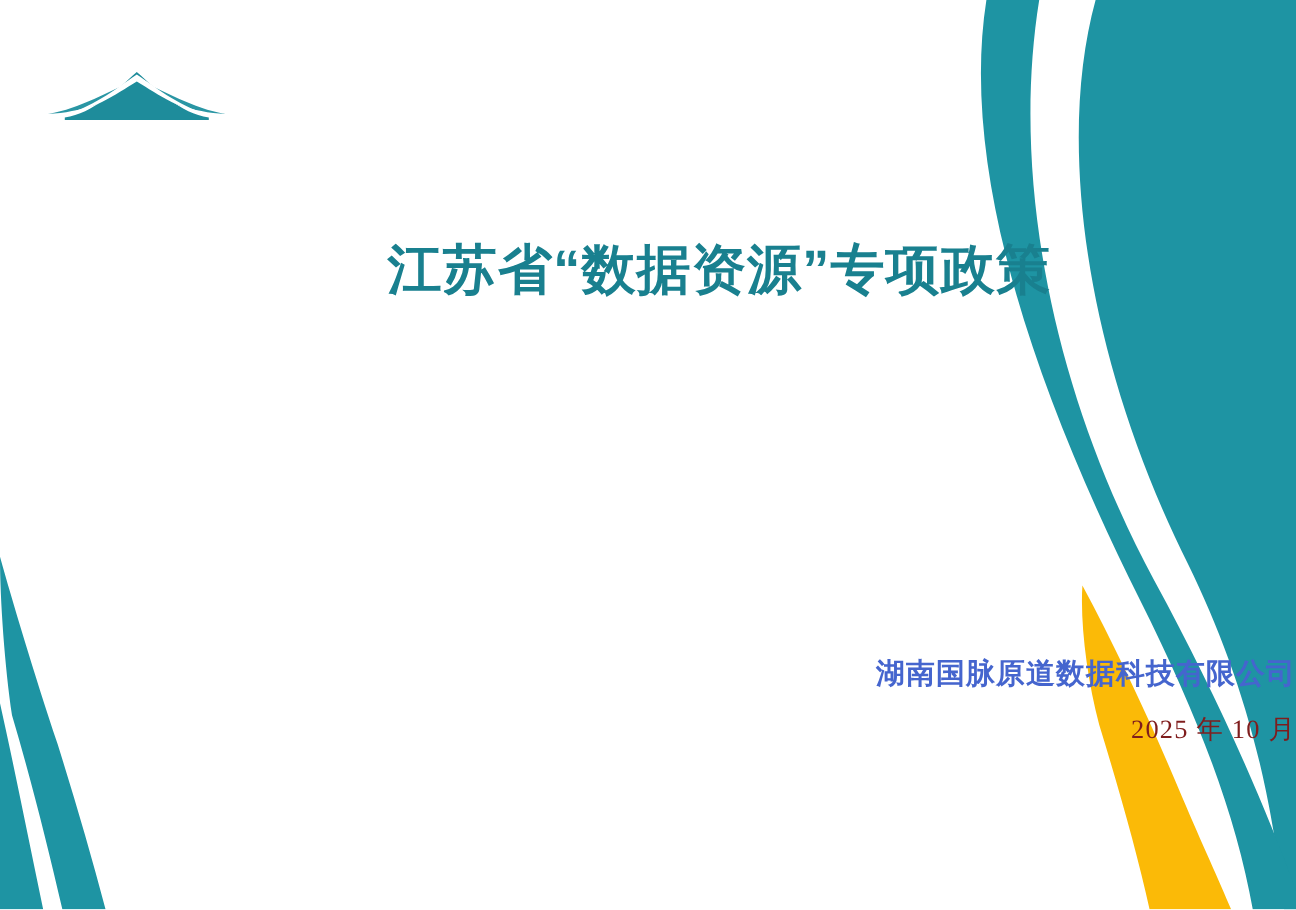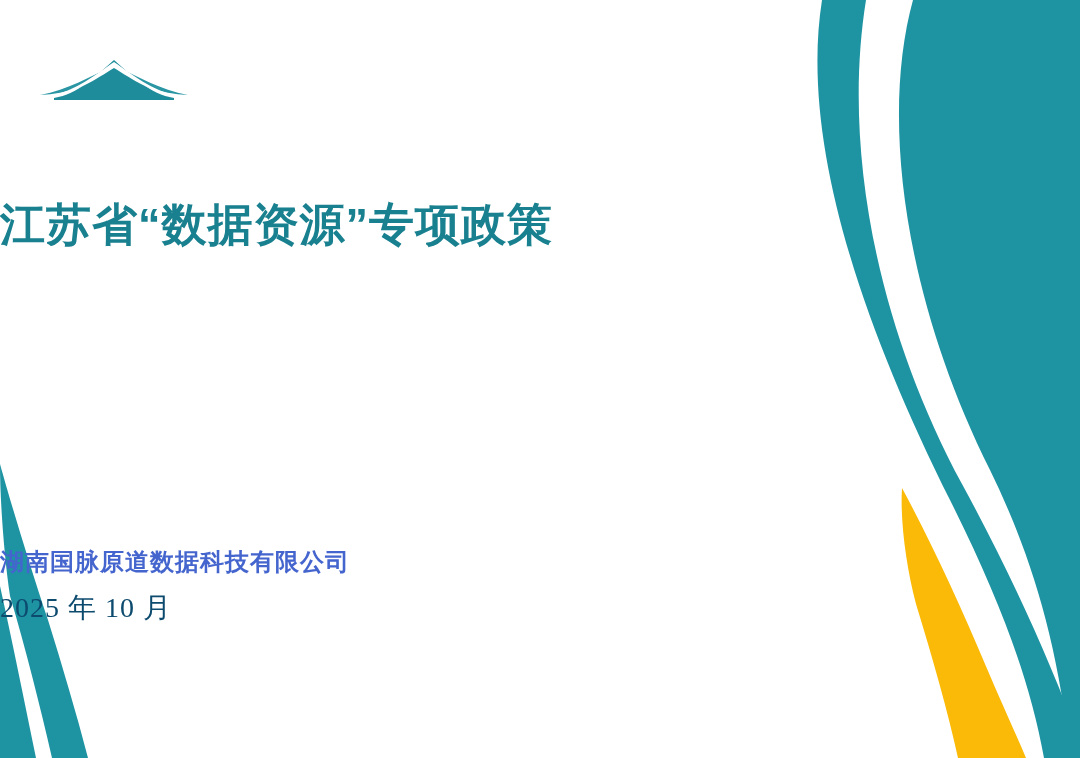--- a/index.html
+++ b/index.html
@@ -33,57 +33,57 @@
     top: 50px;
     width: 152px;
     height: 52px;
   }
   
   #title-block {
     position: absolute;
     left: 0;
     top: 196px;
     width: 876px;
-    text-align: left;
+    text-align: right;
   }
   .title-line {
     font-family: "Liberation Sans", "DejaVu Sans", sans-serif;
     font-weight: bold;
     font-size: 45px;
     line-height: 58px;
     letter-spacing: 1px;
     color: #19808F;
     white-space: nowrap;
   }
   #title-line-2 {
     margin-top: 2px;
   }
   
   #footer-block {
     position: absolute;
     left: 0;
     top: 545px;
     width: 1080px;
-    text-align: left;
+    text-align: right;
   }
   #company-name {
     font-family: "Liberation Serif", "DejaVu Serif", serif;
     font-weight: bold;
     font-size: 24px;
     line-height: 34px;
     color: #4565CE;
     letter-spacing: 1px;
   }
   #doc-date {
     margin-top: 14px;
     font-family: "Liberation Serif", "DejaVu Serif", serif;
     font-weight: normal;
-    font-size: 28px;
+    font-size: 22px;
     line-height: 30px;
-    color: #0c4a6e;
+    color: #7f1d1d;
     letter-spacing: 1px;
   }
 </style>
 </head>
 <body>
 
 <div id="slide">
 
   <svg id="decor" viewBox="0 0 1080 758" preserveAspectRatio="none" xmlns="http://www.w3.org/2000/svg">
 

